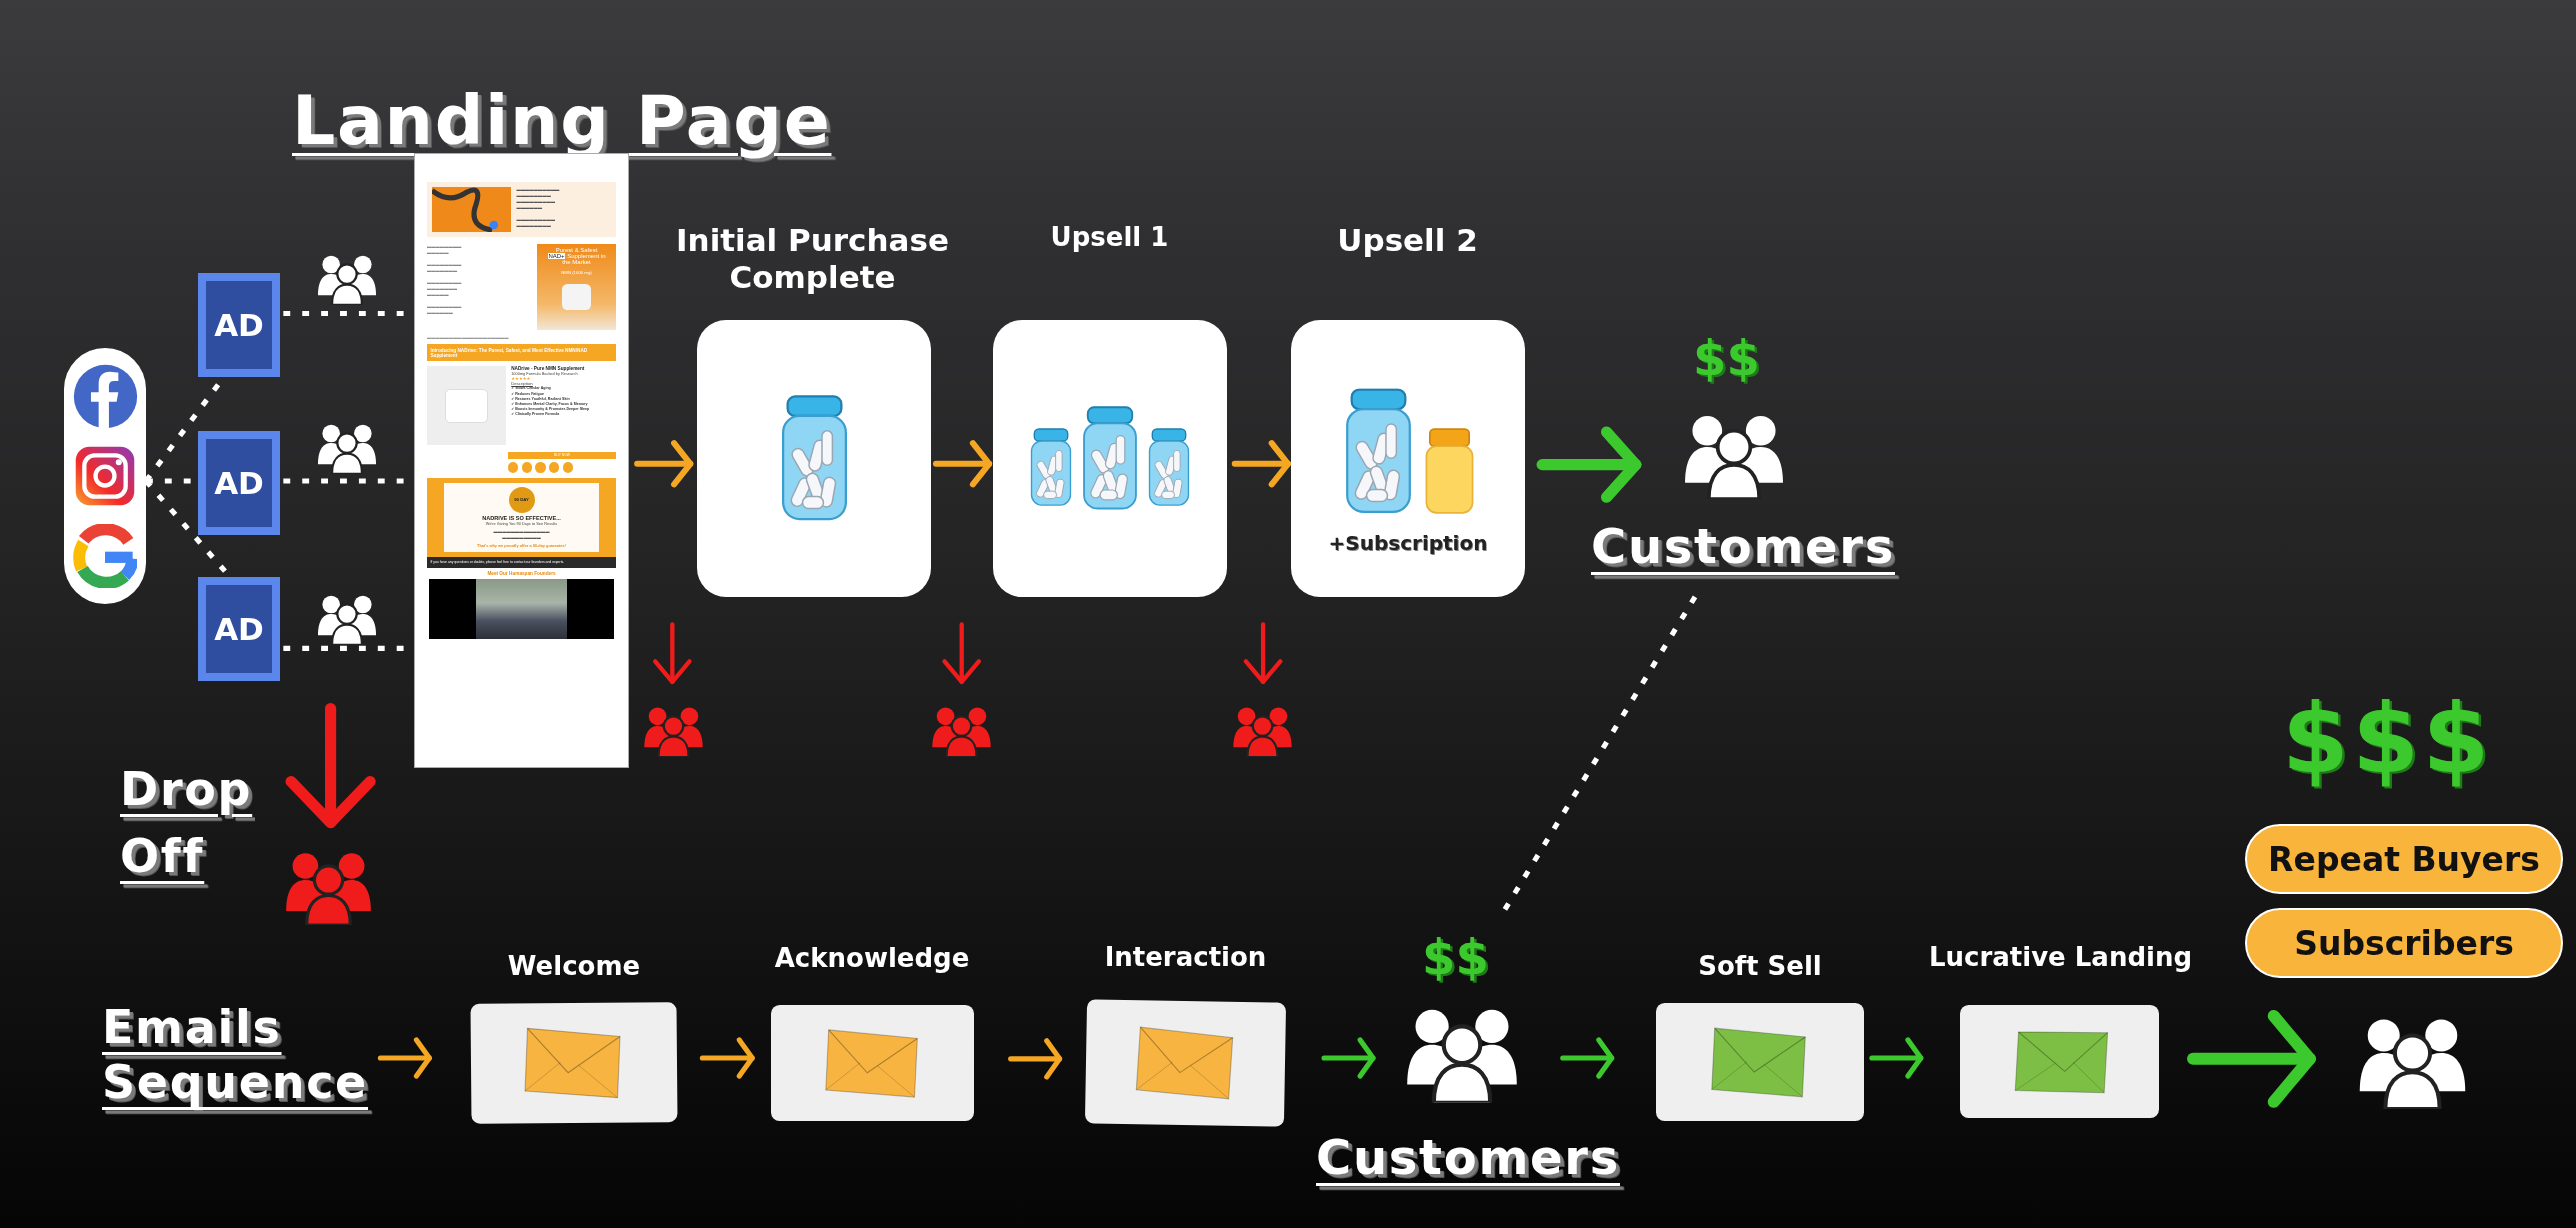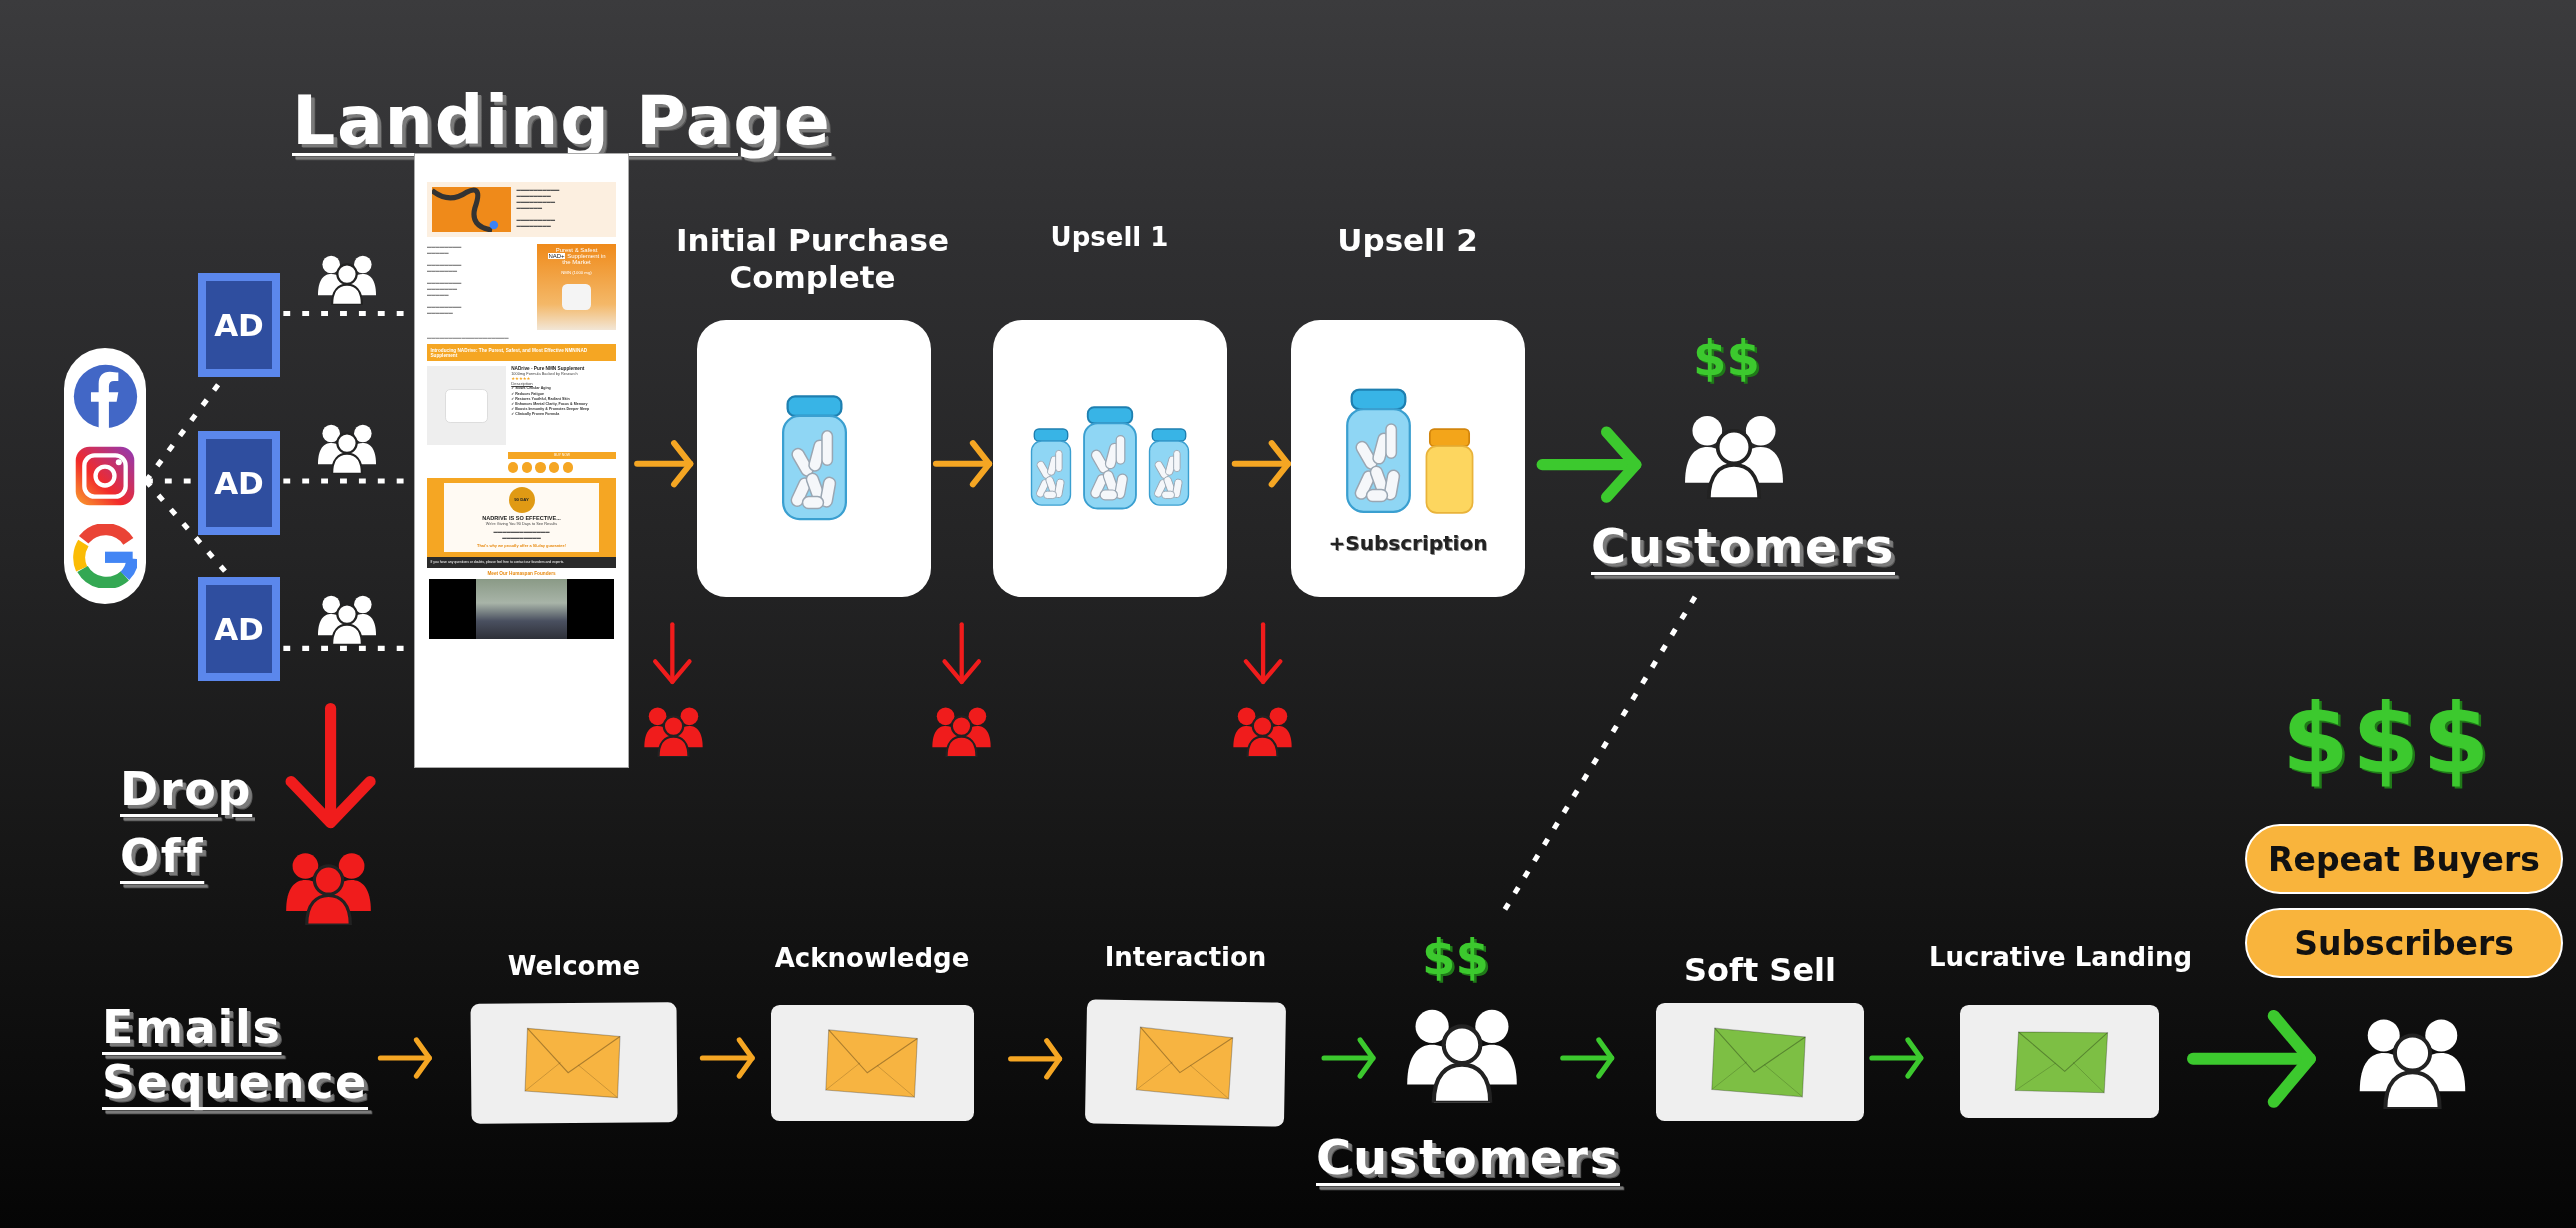--- a/index.html
+++ b/index.html
@@ -392,21 +392,21 @@
 </div>
 
 <div class="abs hand-title" style="left:64px; top:1000px; font-size:46px; line-height:1.2;margin-left:38px;">
   <div>Emails</div>
   <div>Sequence</div>
 </div>
 
 <div class="abs step-title" style="left:471px; top:951px; width:206px; font-size:26px;">Welcome</div>
 <div class="abs step-title" style="left:756px; top:943px; width:232px; font-size:26px;">Acknowledge</div>
 <div class="abs step-title" style="left:1078px; top:942px; width:215px; font-size:26px;">Interaction</div>
-<div class="abs step-title" style="left:1656px; top:951px; width:208px; font-size:32px;">Soft Sell</div>
+<div class="abs step-title" style="left:1656px; top:951px; width:208px; font-size:26px;">Soft Sell</div>
 <div class="abs step-title" style="left:1923px; top:942px; width:275px; font-size:26px;">Lucrative Landing</div>
 
 <div class="abs email-card" style="left:471px; top:1003px; width:206px; height:120px; transform:rotate(-0.5deg);">
   <svg width="106" height="82" style="color:#f7b441" viewBox="0 0 124 96">
       <use href="#envelope"></use>
     </svg>
 </div>
 <div class="abs email-card" style="left:771px; top:1005px; width:203px; height:116px;">
   <svg width="106" height="79" style="color:#f7b441" viewBox="0 0 124 92">
       <use href="#envelope"></use>

